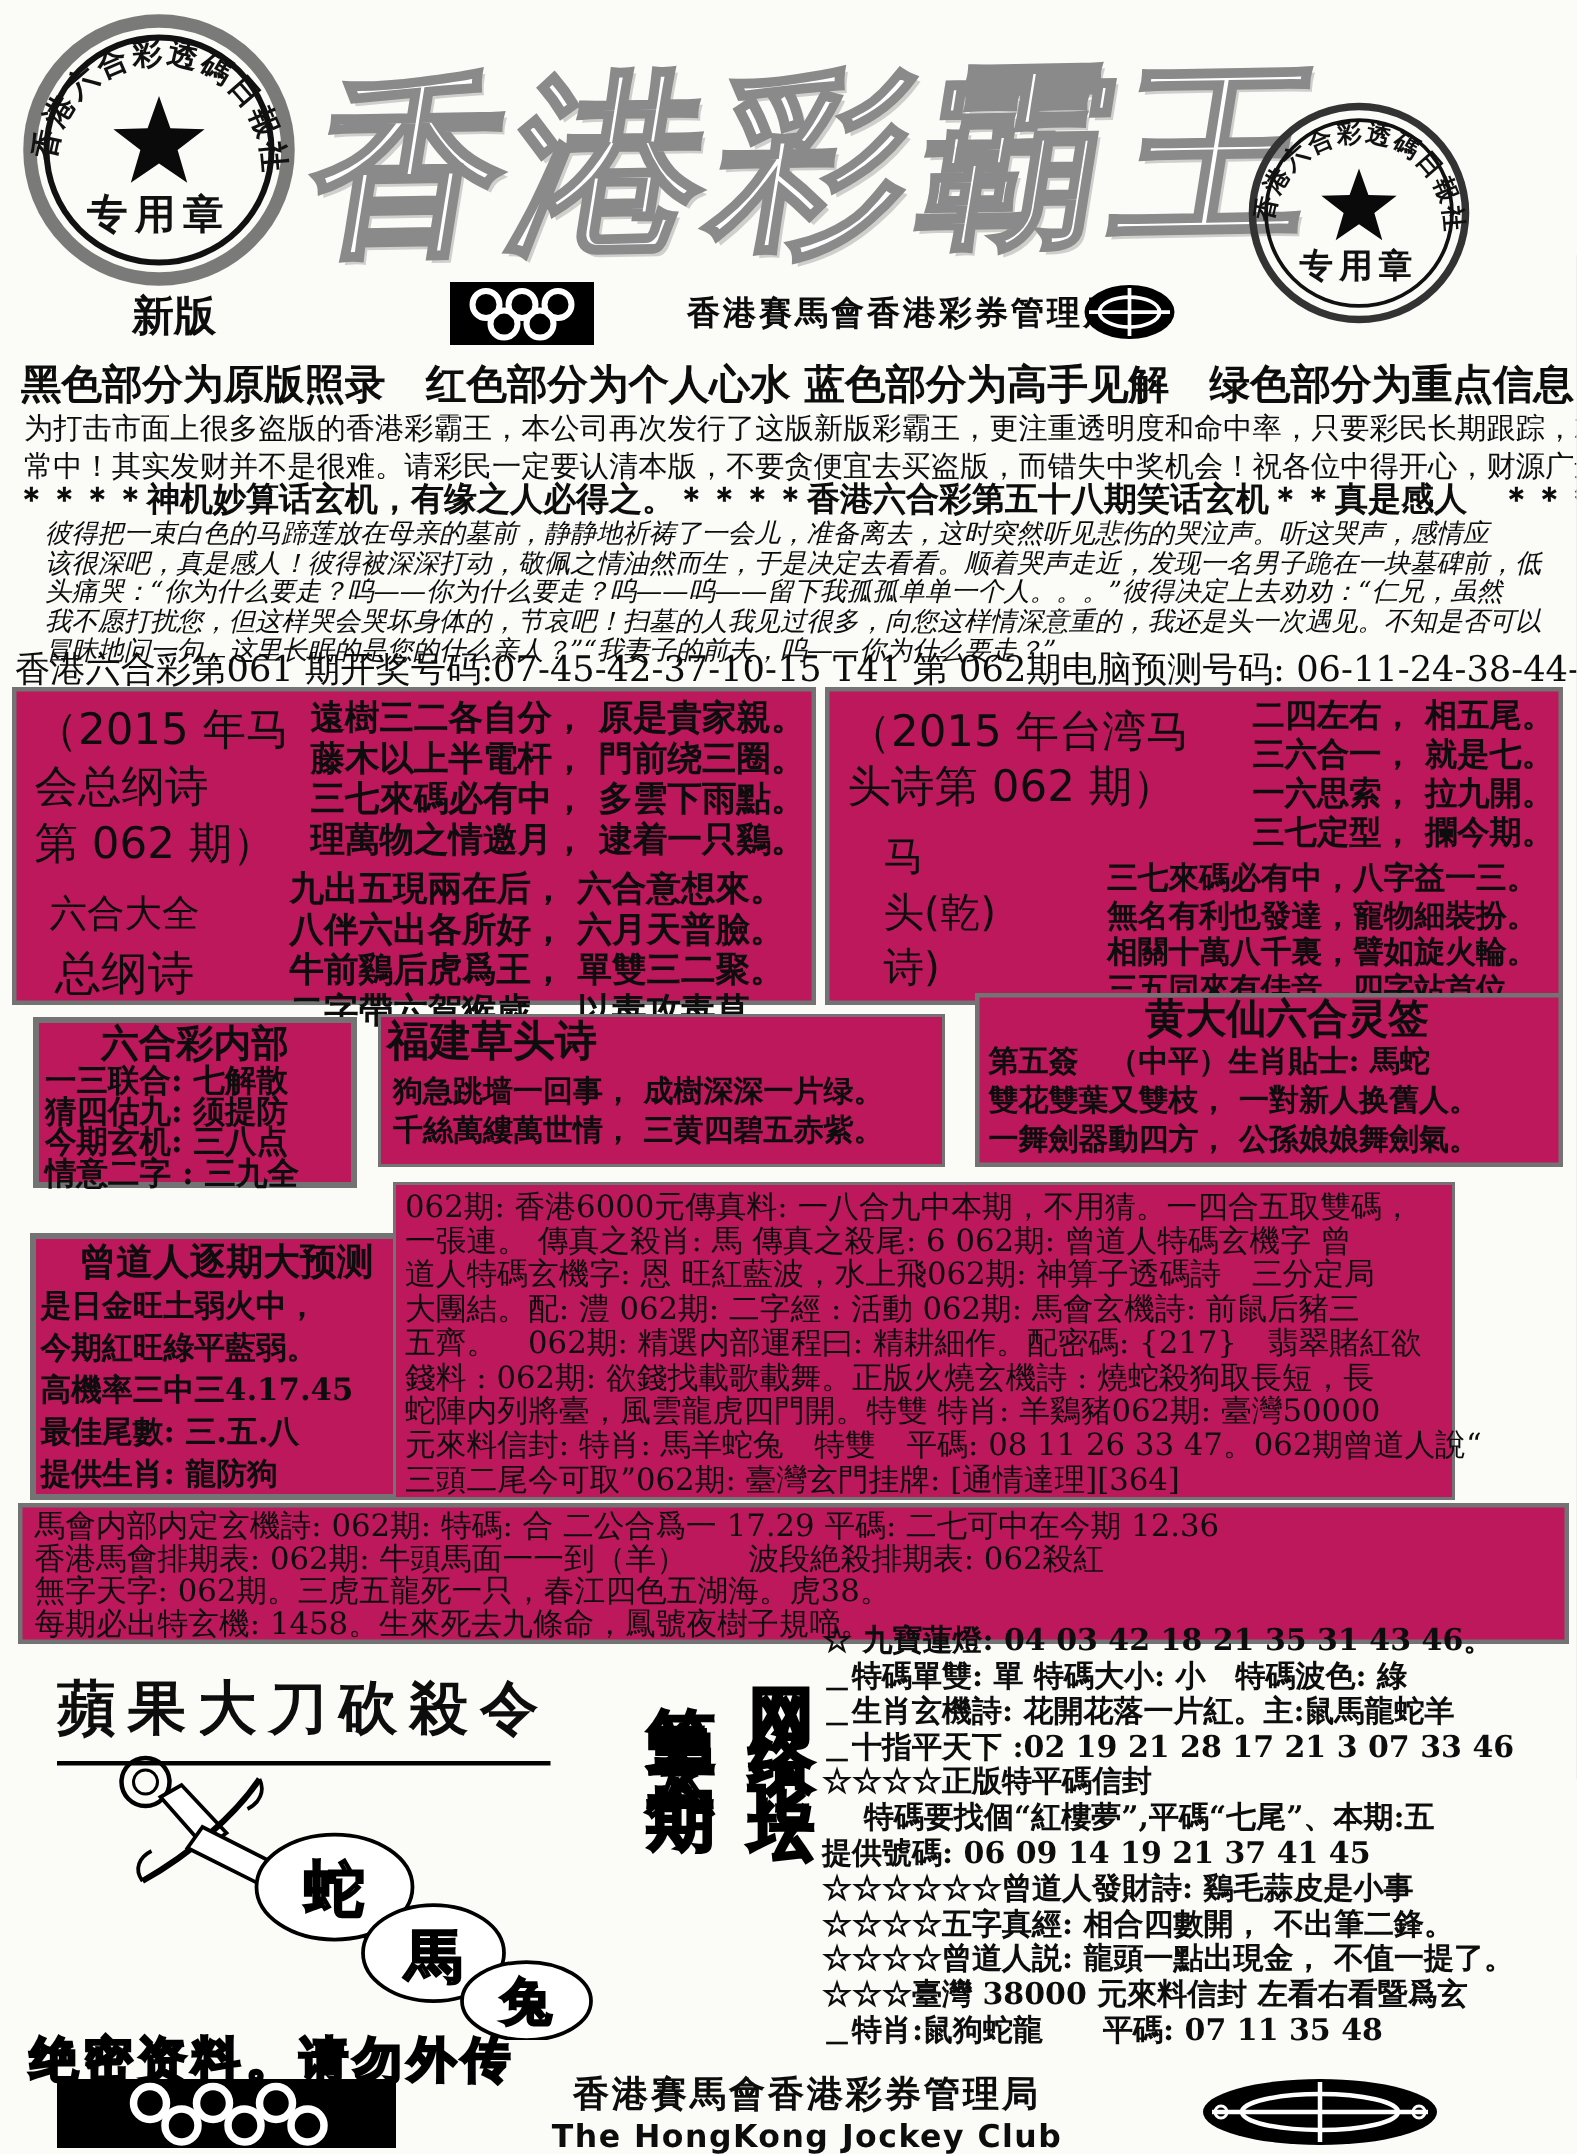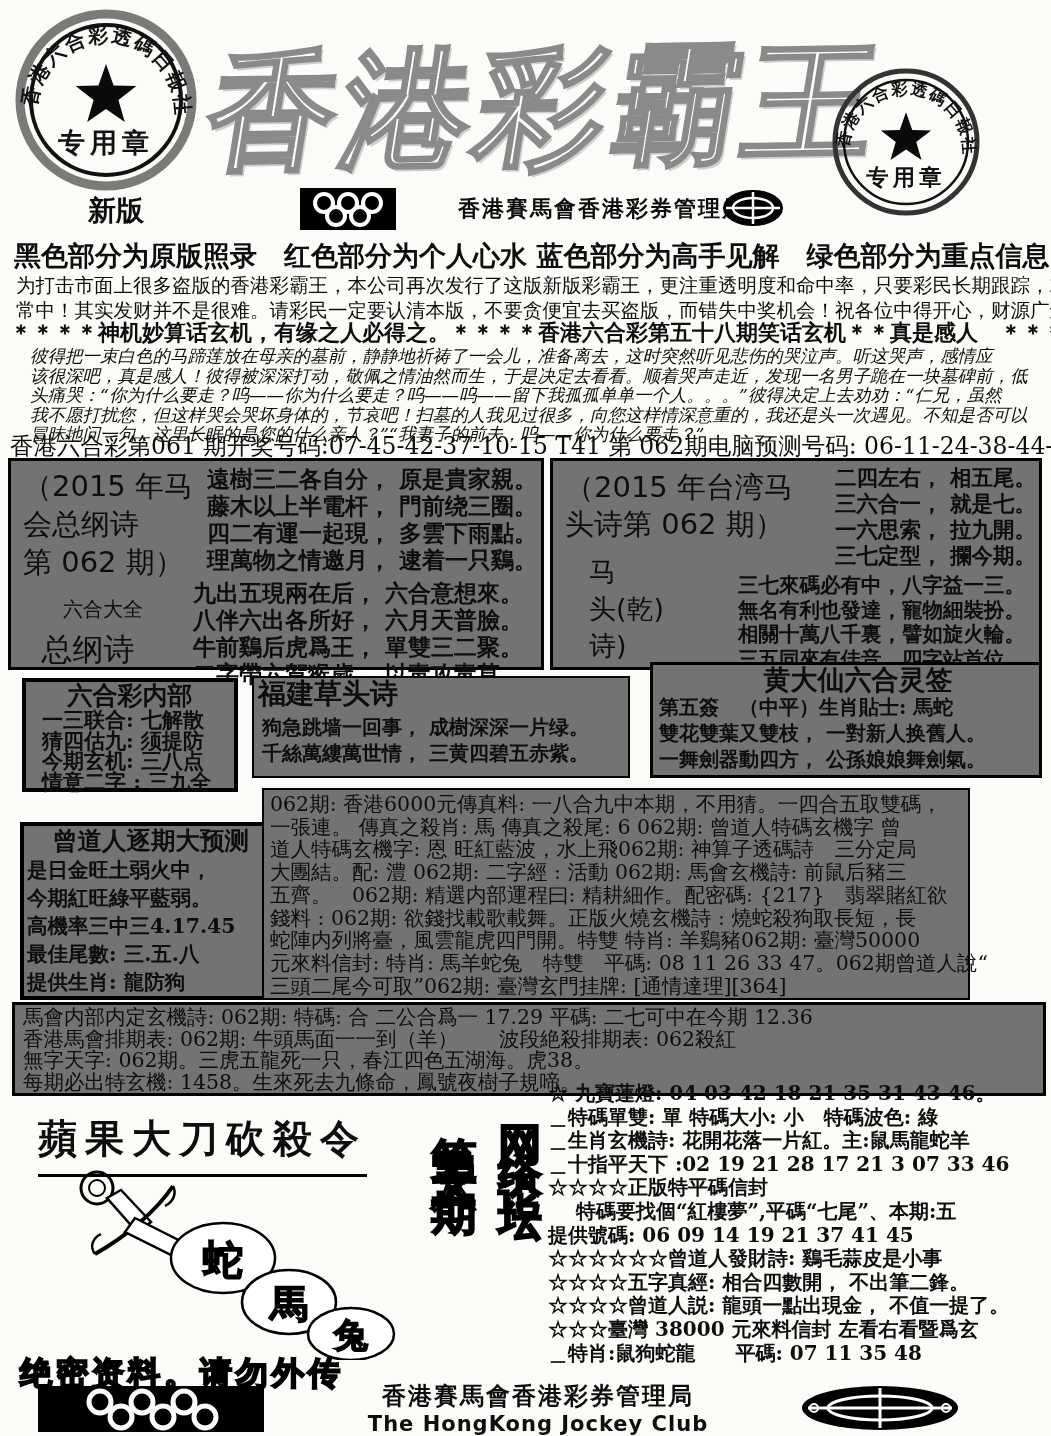--- a/index.html
+++ b/index.html
@@ -1,21 +1,21 @@
 <!DOCTYPE html>
 <html><head>
 <meta charset="utf-8">
 <style>
   html,body{margin:0;padding:0;background:#e8e8e6;}
   #page{position:relative;width:1051px;height:1436px;background:#fbfbf8;margin:0 auto;
         font-family:"DejaVu Sans","Liberation Sans",sans-serif;color:#0d0d0d;overflow:hidden;}
   .abs{position:absolute;}
   .nowrap{white-space:nowrap;}
   .serif{font-family:"DejaVu Serif","Liberation Serif",serif;}
-  .box{position:absolute;border:3px solid #000000;background:#737373;box-sizing:border-box;}
+  .box{position:absolute;border:3px solid #737373;background:#be185d;box-sizing:border-box;}
   .outline{color:#fff;-webkit-text-stroke:1.6px #000;text-shadow:0 0 1px #000;font-weight:bold;}
   .outline-soft{color:#fff;-webkit-text-stroke:2.5px #8a8a8a;text-shadow:3px 3px 0 #cfcfcc;font-weight:bold;}
   .vtext{writing-mode:vertical-rl;text-orientation:upright;}
   .line{white-space:nowrap;}
   .title-big{font-size:128px;letter-spacing:6px;transform:skewX(-10deg) rotate(-1deg);}
   .poem{font-family:"DejaVu Serif","Liberation Serif",serif;}
   .hdg{font-weight:bold;}
   svg text{font-family:"DejaVu Sans","Liberation Sans",sans-serif;}
 </style>
 </head>
@@ -91,27 +91,27 @@
 
   <div class="abs serif nowrap" style="left:10px;top:430px;font-size:23.5px;">香港六合彩第061 期开奖号码:07-45-42-37-10-15 T41 第 062期电脑预测号码: 06-11-24-38-44-49 T 37</div>
 
   <div class="box" style="left:8px;top:458px;width:536px;height:212px;">
     <div class="abs" style="left:12px;top:6px;">
         <div class="line" style="font-size:29px;line-height:38px;">（2015 年马</div>
         <div class="line" style="font-size:29px;line-height:38px;">会总纲诗</div>
         <div class="line" style="font-size:29px;line-height:38px;">第 062 期）</div>
       </div>
     <div class="abs" style="left:22px;top:128px;text-align:center;">
-        <div class="line" style="font-size:20px;line-height:40px;margin-left:30px;">六合大全</div>
+        <div class="line" style="font-size:25px;line-height:40px;">六合大全</div>
         <div class="line" style="font-size:31px;line-height:40px;">总纲诗</div>
       </div>
     <div class="abs poem" style="left:196px;top:4px;">
         <div class="line" style="font-size:23px;line-height:27px;font-weight:bold;">遠樹三二各自分， 原是貴家親。</div>
         <div class="line" style="font-size:23px;line-height:27px;font-weight:bold;">藤木以上半電杆， 門前绕三圈。</div>
-        <div class="line" style="font-size:23px;line-height:27px;font-weight:bold;">四二有運一起現， 多雲下雨點。</div>
+        <div class="line" style="font-size:23px;line-height:27px;font-weight:bold;">三七來碼必有中， 多雲下雨點。</div>
         <div class="line" style="font-size:23px;line-height:27px;font-weight:bold;">理萬物之情邀月， 逮着一只鷄。</div>
       </div>
     <div class="abs poem" style="left:182px;top:118px;">
         <div class="line" style="font-size:23px;line-height:27px;font-weight:bold;">九出五現兩在后， 六合意想來。</div>
         <div class="line" style="font-size:23px;line-height:27px;font-weight:bold;">八伴六出各所好， 六月天普臉。</div>
         <div class="line" style="font-size:23px;line-height:27px;font-weight:bold;">牛前鷄后虎爲王， 單雙三二聚。</div>
         <div class="line" style="font-size:23px;line-height:27px;font-weight:bold;">二字帶六賀猴歲， 以毒攻毒草。</div>
       </div>
   </div>
 
@@ -134,21 +134,21 @@
     <div class="abs poem" style="left:185px;top:112px;">
         <div class="line" style="font-size:20.5px;line-height:24.5px;font-weight:bold;">三七來碼必有中，八字益一三。</div>
         <div class="line" style="font-size:20.5px;line-height:24.5px;font-weight:bold;">無名有利也發達，寵物細裝扮。</div>
         <div class="line" style="font-size:20.5px;line-height:24.5px;font-weight:bold;">相關十萬八千裏，譬如旋火輪。</div>
         <div class="line" style="font-size:20.5px;line-height:24.5px;font-weight:bold;">三五同來有佳音，四字站首位。</div>
       </div>
   </div>
 
   <div class="box" style="left:22px;top:678px;width:216px;height:114px;border-width:4px;">
     <div class="hdg" style="font-size:25px;text-align:center;line-height:28px;">六合彩内部</div>
-    <div style="padding-left:16px;">
+    <div style="padding-left:4px;">
         <div class="line poem" style="font-size:21px;line-height:20.5px;font-weight:bold;">一三联合: 七解散</div>
         <div class="line poem" style="font-size:21px;line-height:20.5px;font-weight:bold;">猜四估九: 须提防</div>
         <div class="line poem" style="font-size:21px;line-height:20.5px;font-weight:bold;">今期玄机: 三八点</div>
         <div class="line poem" style="font-size:21px;line-height:20.5px;font-weight:bold;">情意二字 : 三九全</div>
       </div>
   </div>
 
   <div class="box" style="left:252px;top:676px;width:378px;height:102px;border-width:2px;">
     <div class="hdg" style="font-size:28px;line-height:32px;padding-left:4px;">福建草头诗</div>
     <div style="padding-left:8px;padding-top:4px;">

